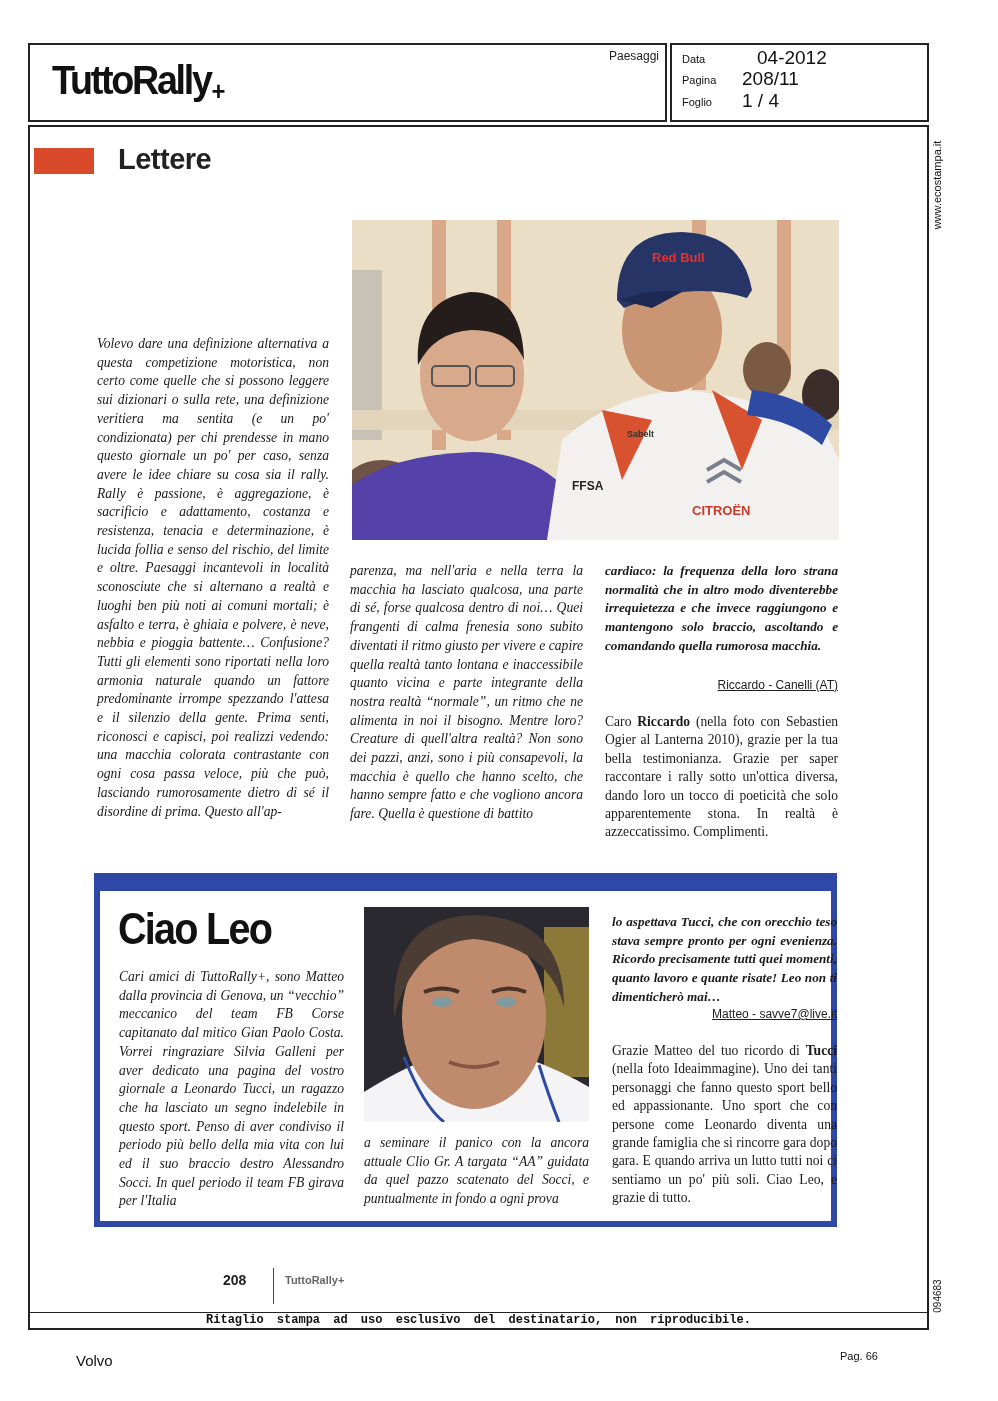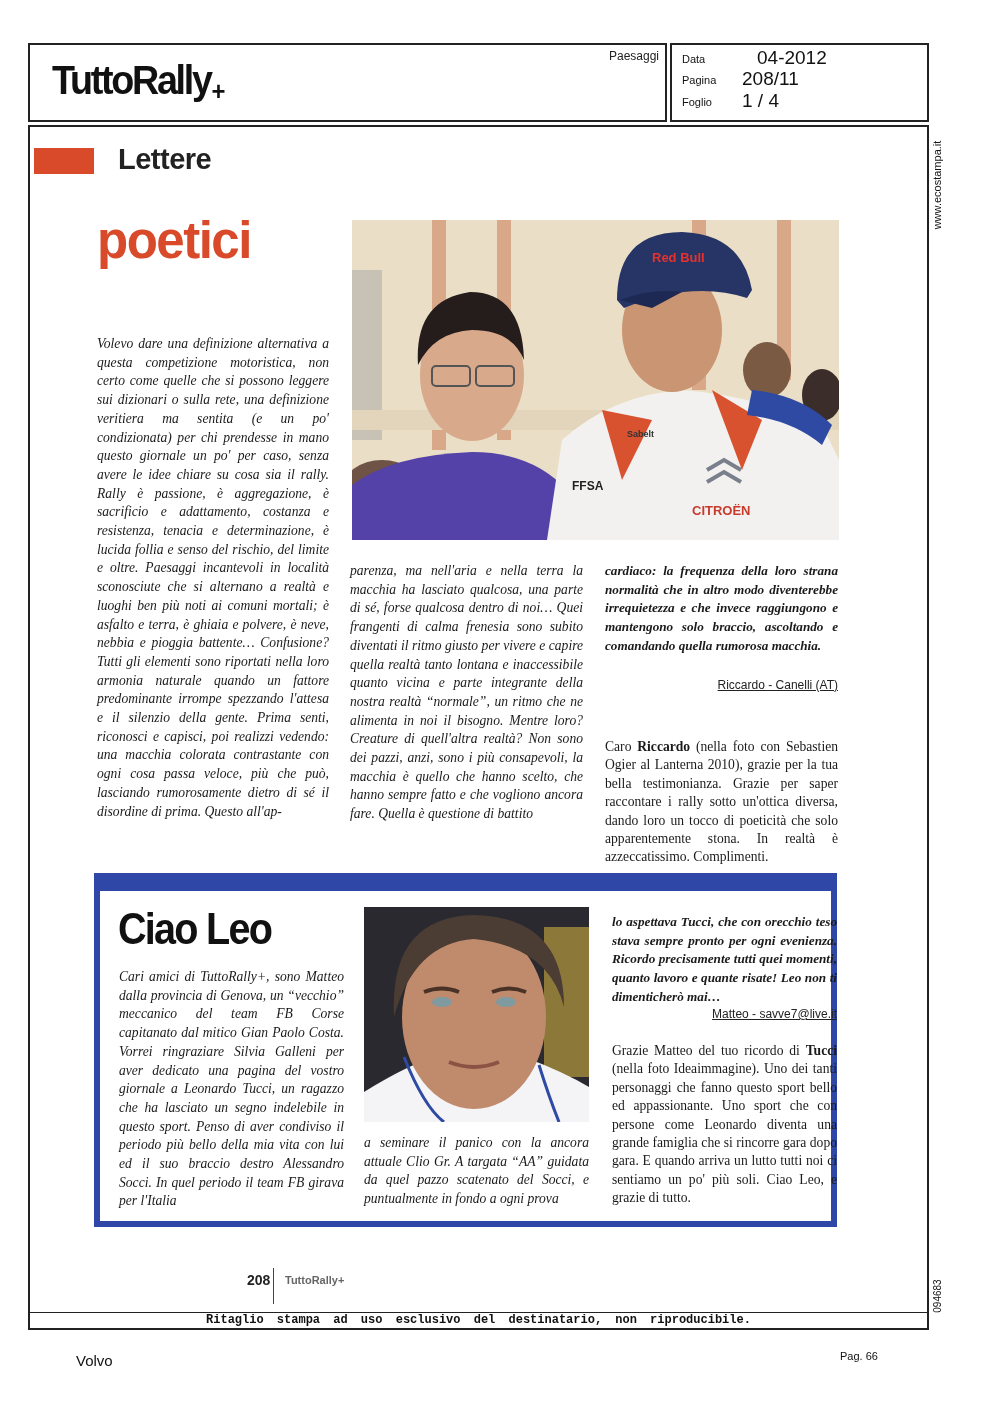--- a/index.html
+++ b/index.html
@@ -44,21 +44,21 @@
 
   
   .photo1 { position: absolute; left: 352px; top: 220px; width: 487px; height: 320px; overflow: hidden; background: #f97316; }
   .photo2 { position: absolute; left: 364px; top: 907px; width: 225px; height: 215px; overflow: hidden; background: #2b2a2e; }
 
   
   .bluebox { position: absolute; left: 94px; top: 873px; width: 743px; height: 354px; border: 6px solid #2f48a8; border-top-width: 18px; background: #fff; }
   .ciao-title { position: absolute; left: 118px; top: 903px; font-family: "Liberation Sans", sans-serif; font-weight: 700; font-size: 45px; color: #111; letter-spacing: -2px; transform: scaleX(0.88); transform-origin: left center; }
 
   
-  .pgnum { position: absolute; left: 247px; top: 1272px; font-family: "Liberation Sans", sans-serif; font-weight: 700; font-size: 14px; color: #222; }
+  .pgnum { position: absolute; left: 223px; top: 1272px; font-family: "Liberation Sans", sans-serif; font-weight: 700; font-size: 14px; color: #222; }
   .pgsep { position: absolute; left: 273px; top: 1268px; width: 1px; height: 36px; background: #444; }
   .pgmag { position: absolute; left: 285px; top: 1274px; font-family: "Liberation Sans", sans-serif; font-weight: 700; font-size: 11px; color: #666; }
   .client { position: absolute; left: 76px; top: 1352px; font-family: "Liberation Sans", sans-serif; font-size: 15px; color: #111; }
   .pag { position: absolute; left: 840px; top: 1350px; font-family: "Liberation Sans", sans-serif; font-size: 11px; color: #111; }
 </style>
 </head>
 <body>
 
 <div class="hdr-left">
   <div class="logo"><span>TuttoRally</span><span class="plus">+</span></div>
@@ -85,21 +85,20 @@
     <span>www.ecostampa.it</span>
   </div>
 <div class="side-code">
     <span>094683</span>
   </div>
 
 <div class="sec-bar"></div>
 <div class="sec-title">Lettere</div>
 
 <div class="headline">
-  <div>poetici</div>
 </div>
 
 <div class="photo1">
   <svg width="487" height="320" viewBox="0 0 487 320">
     <rect x="0" y="0" width="487" height="320" fill="#eadfc6"></rect>
     <rect x="80" y="0" width="14" height="230" fill="#d9a888"></rect>
     <rect x="145" y="0" width="14" height="220" fill="#d9a888"></rect>
     <rect x="340" y="0" width="14" height="170" fill="#d9a888"></rect>
     <rect x="425" y="0" width="14" height="160" fill="#d9a888"></rect>
     <rect x="0" y="50" width="30" height="170" fill="#c8c2b6"></rect>
@@ -132,21 +131,21 @@
 <div class="col it" style="left:97px; top:335px; width:232px;">
   <p>Volevo dare una definizione alternativa a questa competizione motoristica, non certo come quelle che si possono leggere sui dizionari o sulla rete, una definizione veritiera ma sentita (e un po' condizionata) per chi prendesse in mano questo giornale un po' per caso, senza avere le idee chiare su cosa sia il rally. Rally è passione, è aggregazione, è sacrificio e adattamento, costanza e resistenza, tenacia e determinazione, è lucida follia e senso del rischio, del limite e oltre. Paesaggi incantevoli in località sconosciute che si alternano a realtà e luoghi ben più noti ai comuni mortali; è asfalto e terra, è ghiaia e polvere, è neve, nebbia e pioggia battente… Confusione? Tutti gli elementi sono riportati nella loro armonia naturale quando un fattore predominante irrompe spezzando l'attesa e il silenzio della gente. Prima senti, riconosci e capisci, poi realizzi vedendo: una macchia colorata contrastante con ogni cosa passa veloce, più che può, lasciando rumorosamente dietro di sé il disordine di prima. Questo all'ap-</p>
 </div>
 <div class="col it" style="left:350px; top:562px; width:233px;">
   <p>parenza, ma nell'aria e nella terra la macchia ha lasciato qualcosa, una parte di sé, forse qualcosa dentro di noi… Quei frangenti di calma frenesia sono subito diventati il ritmo giusto per vivere e capire quella realtà tanto lontana e inaccessibile quanto vicina e parte integrante della nostra realtà “normale”, un ritmo che ne alimenta in noi il bisogno. Mentre loro? Creature di quell'altra realtà? Non sono dei pazzi, anzi, sono i più consapevoli, la macchia è quello che hanno scelto, che hanno sempre fatto e che vogliono ancora fare. Quella è questione di battito</p>
 </div>
 <div class="col it" style="left:605px; top:562px; width:233px; font-weight:700; font-style:italic; font-size:13.2px;">
   <p>cardiaco: la frequenza della loro strana normalità che in altro modo diventerebbe irrequietezza e che invece raggiungono e mantengono solo braccio, ascoltando e comandando quella rumorosa macchia.</p>
 </div>
 <div class="signature" style="left:605px; top:678px; width:233px;">Riccardo - Canelli (AT)</div>
-<div class="reply" style="left:605px; top:738px; width:233px;"><span>Caro </span><b>Riccardo</b><span> (nella foto con Sebastien Ogier al Lanterna 2010), grazie per la tua bella testimonianza. Grazie per saper raccontare i rally sotto un'ottica diversa, dando loro un tocco di poeticità che solo apparentemente stona. In realtà è azzeccatissimo. Complimenti.</span></div>
+<div class="reply" style="left:605px; top:713px; width:233px;"><span>Caro </span><b>Riccardo</b><span> (nella foto con Sebastien Ogier al Lanterna 2010), grazie per la tua bella testimonianza. Grazie per saper raccontare i rally sotto un'ottica diversa, dando loro un tocco di poeticità che solo apparentemente stona. In realtà è azzeccatissimo. Complimenti.</span></div>
 
 <div class="bluebox"></div>
 <div class="ciao-title">Ciao Leo</div>
 
 <div class="photo2">
   <svg width="225" height="215" viewBox="0 0 225 215">
     <rect x="0" y="0" width="225" height="215" fill="#2a2930"></rect>
     <rect x="180" y="20" width="45" height="150" fill="#b79a3d" opacity="0.7"></rect>
     <path d="M0 215 L0 185 Q40 160 70 150 L160 150 Q200 165 225 180 L225 215 Z" fill="#f4f4f6"></path>
     <path d="M40 150 Q60 200 80 215" stroke="#2e4aa3" stroke-width="3" fill="none"></path>

